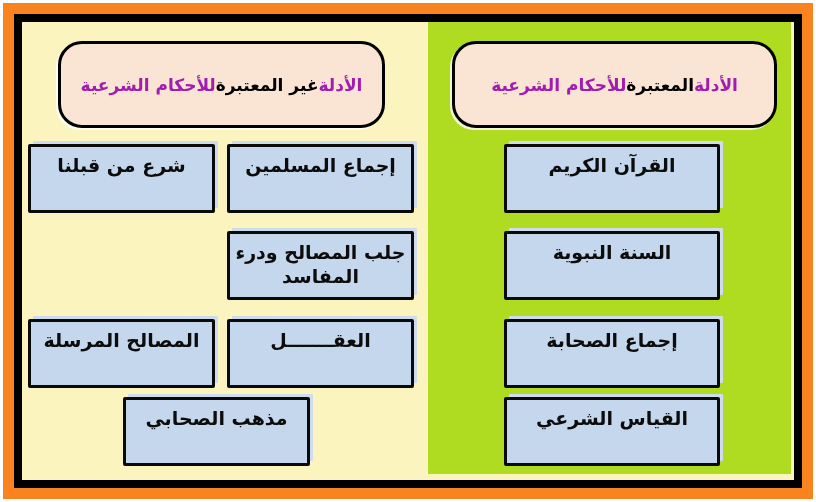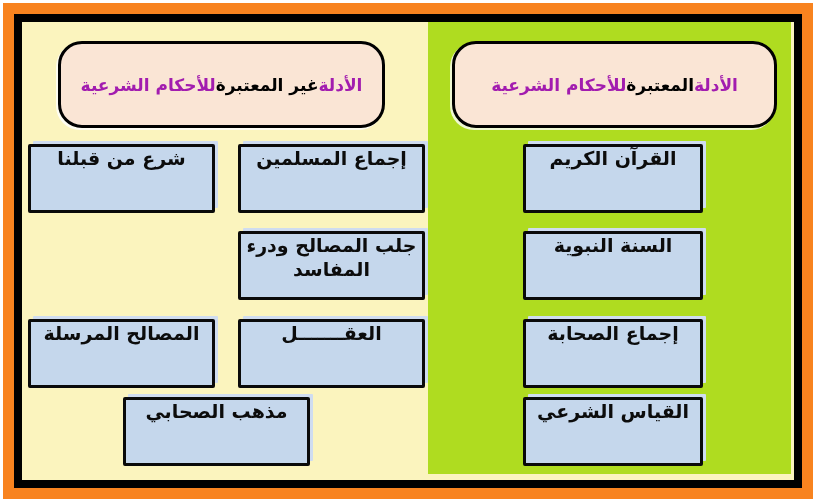--- a/index.html
+++ b/index.html
@@ -61,33 +61,34 @@
     width:187px; height:69px;
     background:#C5D7EC;
     border:3px solid #0a0a0a;
     border-radius:2px;
     direction:rtl;
     text-align:center;
     font-weight:bold;
     font-size:19px;
     line-height:1.25;
     color:#0c0c0c;
+    padding-top:7px;
     z-index:2;
     box-shadow:4px -4px 0 -1px #cfdcf0;
   }
   
   .lp-colA { left:6px; }
-  .lp-colB { left:216px; }
+  .lp-colB { left:205px; }
   .lp-center { left:101px; }
   .row1 { top:122px; }
   .row2 { top:209px; }
   .row3 { top:297px; }
   .row4 { top:375px; }
   
-  .rp-col { left:501px; width:180px; }
+  .rp-col { left:482px; width:216px; }
 </style>
 </head>
 <body>
 
 <div class="canvas">
   <div class="orange-frame">
     <div class="black-frame">
       <div class="inner">
 
         <div class="green-panel"></div>

